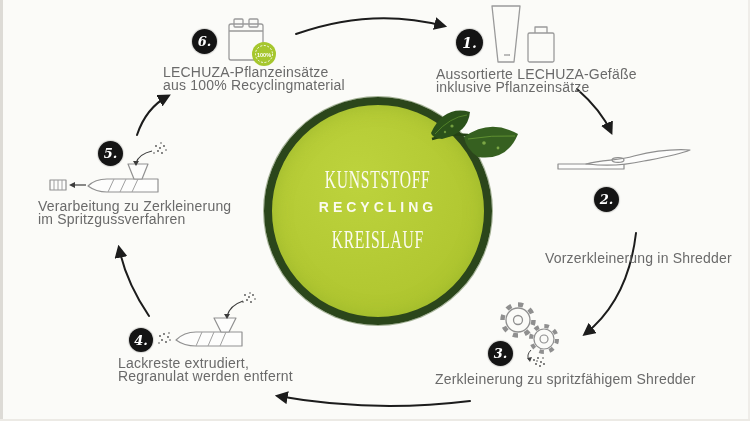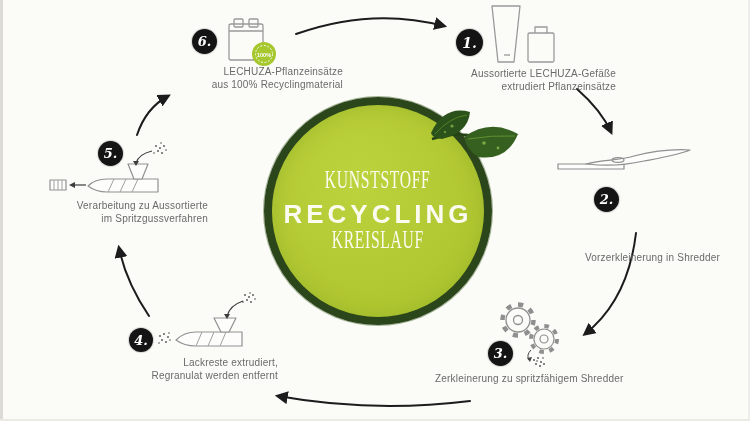--- a/index.html
+++ b/index.html
@@ -18,37 +18,37 @@
     box-sizing:border-box;border-radius:50%;
     border:8px solid #2b461b;
     background:radial-gradient(circle at 40% 35%, #bdd33d 0%, #b2c832 60%, #a9c32b 100%);
     box-shadow:0 0 0 1px rgba(60,90,30,.45), inset 0 0 18px rgba(140,170,40,.5);
     z-index:3;
   }
   .cc-line{position:absolute;left:0;width:212px;text-align:center;color:#fbfbef;}
   .cc-thin{font-family:Liberation Serif, serif;font-size:23px;letter-spacing:1px;}
   .cc-thin span{display:inline-block;transform:scale(0.68,1.14);transform-origin:center;}
   .cc-top{top:62px;}
-  .cc-mid{top:94px;font-family:"Liberation Sans",sans-serif;font-weight:bold;font-size:26px;letter-spacing:4px;}
+  .cc-mid{top:94px;font-family:"Liberation Sans",sans-serif;font-weight:bold;font-size:14px;letter-spacing:4px;}
   .cc-bot{top:122px;text-align:center;}
 
   .leaves{position:absolute;left:418px;top:93px;z-index:5;}
 
   
   .num-badge{
     position:absolute;background:#141414;color:#fff;border-radius:50%;
     display:flex;align-items:center;justify-content:center;
     font-family:"DejaVu Serif",serif;font-style:italic;font-weight:bold;
     z-index:4;box-shadow:0 0 1px 1px rgba(0,0,0,.15);
   }
 
   
   .step-text{
-    position:absolute;text-align:right;color:#6a6a6a;
-    font-size:10px;line-height:12.5px;letter-spacing:.2px;z-index:4;white-space:nowrap;
+    position:absolute;text-align:left;color:#6a6a6a;
+    font-size:14px;line-height:12.5px;letter-spacing:.2px;z-index:4;white-space:nowrap;
   }
   .icon{position:absolute;z-index:3;}
   .arrows{position:absolute;left:0;top:0;z-index:2;}
 </style>
 </head>
 <body>
 
 <div id="canvas">
   <div class="edge-left"></div>
   <div class="edge-right"></div>
@@ -92,21 +92,21 @@
   <svg class="icon" style="left:484px;top:2px;" width="76" height="64" viewBox="0 0 76 64">
     <g fill="none" stroke="#9a9a9a" stroke-width="1.3" stroke-linejoin="round">
       <path d="M8,4 L36,4 L30,60 L14,60 Z"></path>
       <path d="M20,53 L26,53"></path>
       <rect x="44" y="31" width="26" height="29" rx="1.5"></rect>
       <path d="M51,31 L51,25 L63,25 L63,31"></path>
     </g>
   </svg>
   <div class="step-text" style="left:436px;top:68px;width:180px;">
     <div>Aussortierte LECHUZA-Gefäße</div>
-    <div>extrudiert Pflanzeinsätze</div>
+    <div>inklusive Pflanzeinsätze</div>
   </div>
 
   <svg class="icon" style="left:556px;top:140px;" width="140" height="34" viewBox="0 0 140 34">
     <g fill="#fdfdfc" stroke="#8e8e8e" stroke-width="1.2" stroke-linejoin="round">
       <rect x="2" y="24" width="66" height="5"></rect>
       <path d="M30,24 C48,19 62,21 78,16 C98,11 118,9 134,10 C122,15 104,18 88,21 C70,25 48,26 32,24 Z"></path>
       <ellipse cx="62" cy="20" rx="6" ry="2.4" fill="none"></ellipse>
     </g>
   </svg>
   <div class="num-badge" style="left:594px;top:187px;width:25px;height:25px;font-size:13px;">2.</div>
@@ -202,21 +202,21 @@
       <circle cx="112" cy="11" r="0.9"></circle>
         <circle cx="116" cy="13" r="0.9"></circle>
         <circle cx="120" cy="10" r="0.8"></circle>
       <circle cx="108" cy="13" r="0.8"></circle>
         <circle cx="115" cy="3" r="0.8"></circle>
     </g>
     <path d="M106,11 C97,13 92,17 90,23" fill="none" stroke="#3c3c3c" stroke-width="1.1"></path>
     <path d="M87,21 L90,26 L93,21 Z" fill="#3c3c3c"></path>
   </svg>
   <div class="step-text" style="left:38px;top:200px;width:170px;">
-    <div>Verarbeitung zu Aussortierte</div>
+    <div>Verarbeitung zu Zerkleinerung</div>
     <div>im Spritzgussverfahren</div>
   </div>
 
   <div class="num-badge" style="left:192px;top:29px;width:25px;height:25px;font-size:13px;">6.</div>
   <svg class="icon" style="left:224px;top:16px;" width="56" height="54" viewBox="0 0 56 54">
     <g fill="none" stroke="#9a9a9a" stroke-width="1.3" stroke-linejoin="round">
       <rect x="5" y="8" width="34" height="36" rx="2"></rect>
       <path d="M5,15 L39,15"></path>
       <rect x="10" y="3" width="9" height="8" rx="1"></rect>
       <rect x="25" y="3" width="9" height="8" rx="1"></rect>

